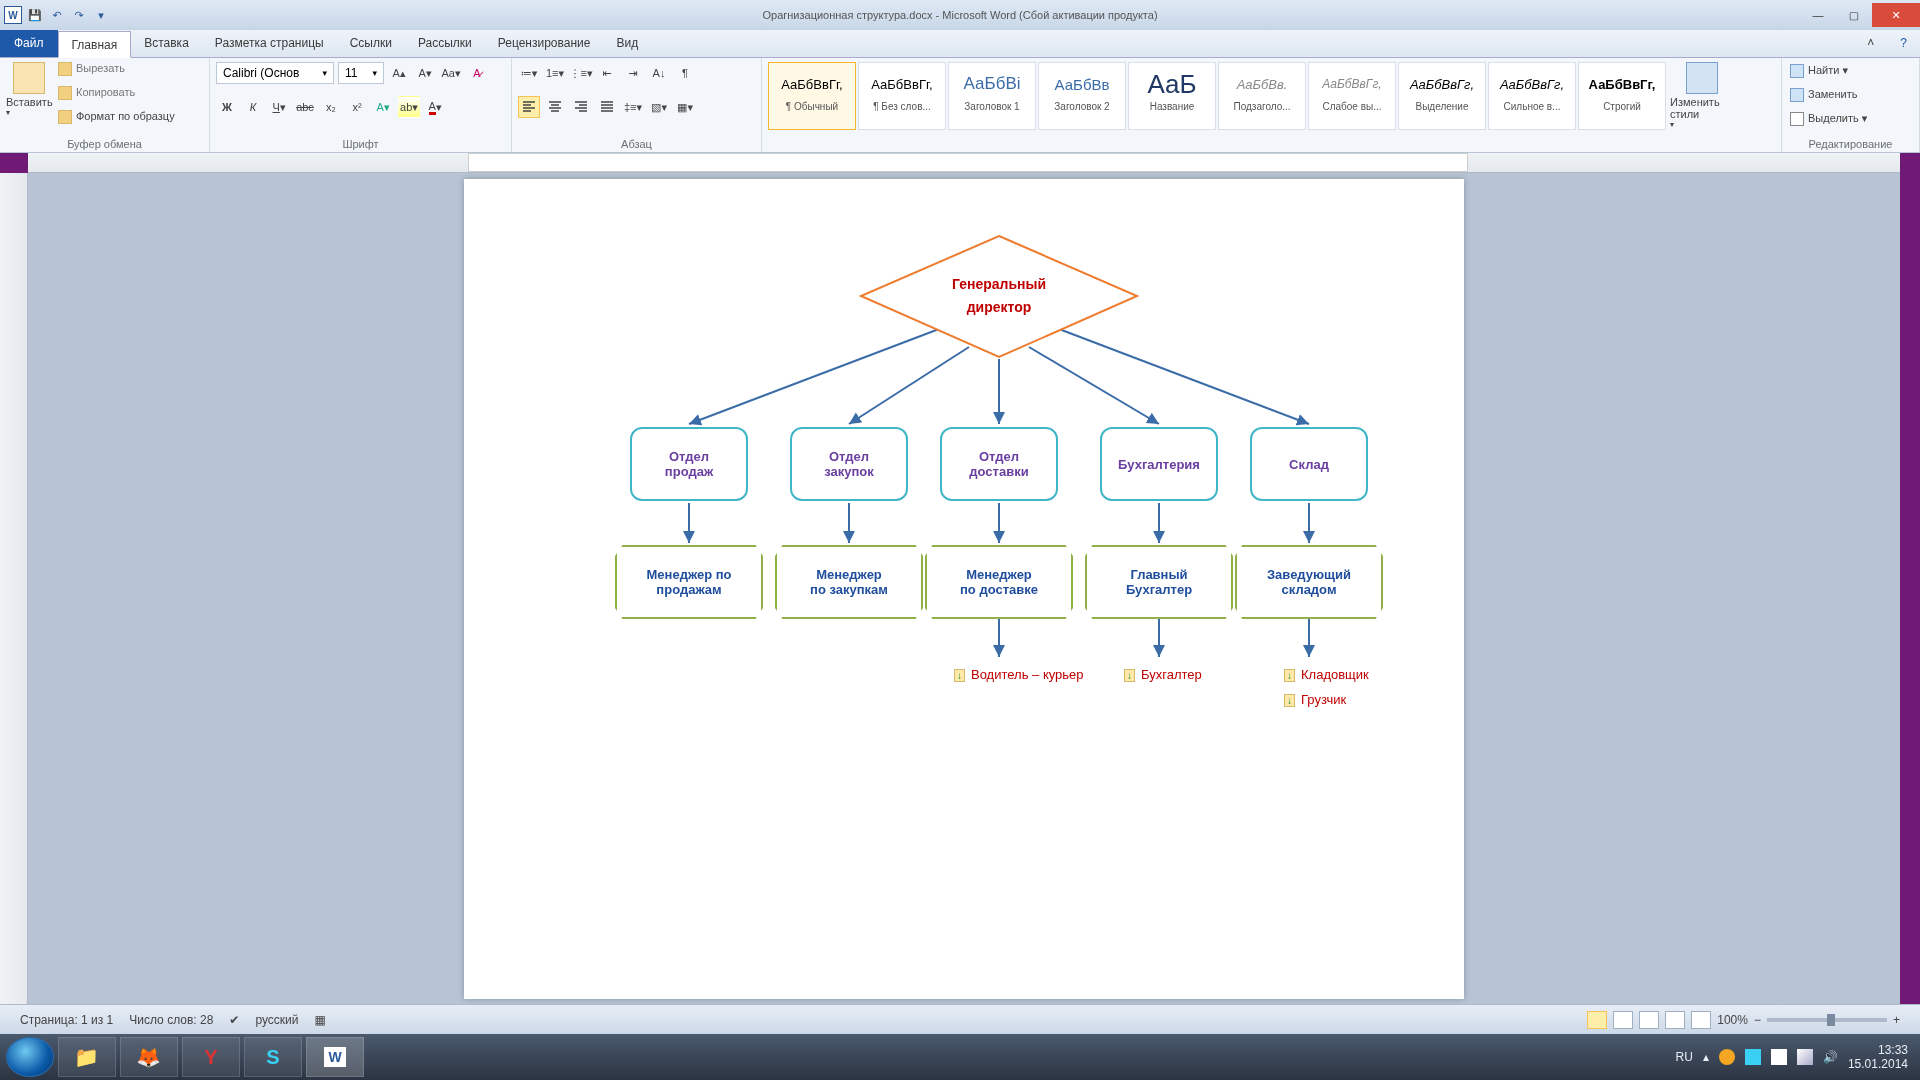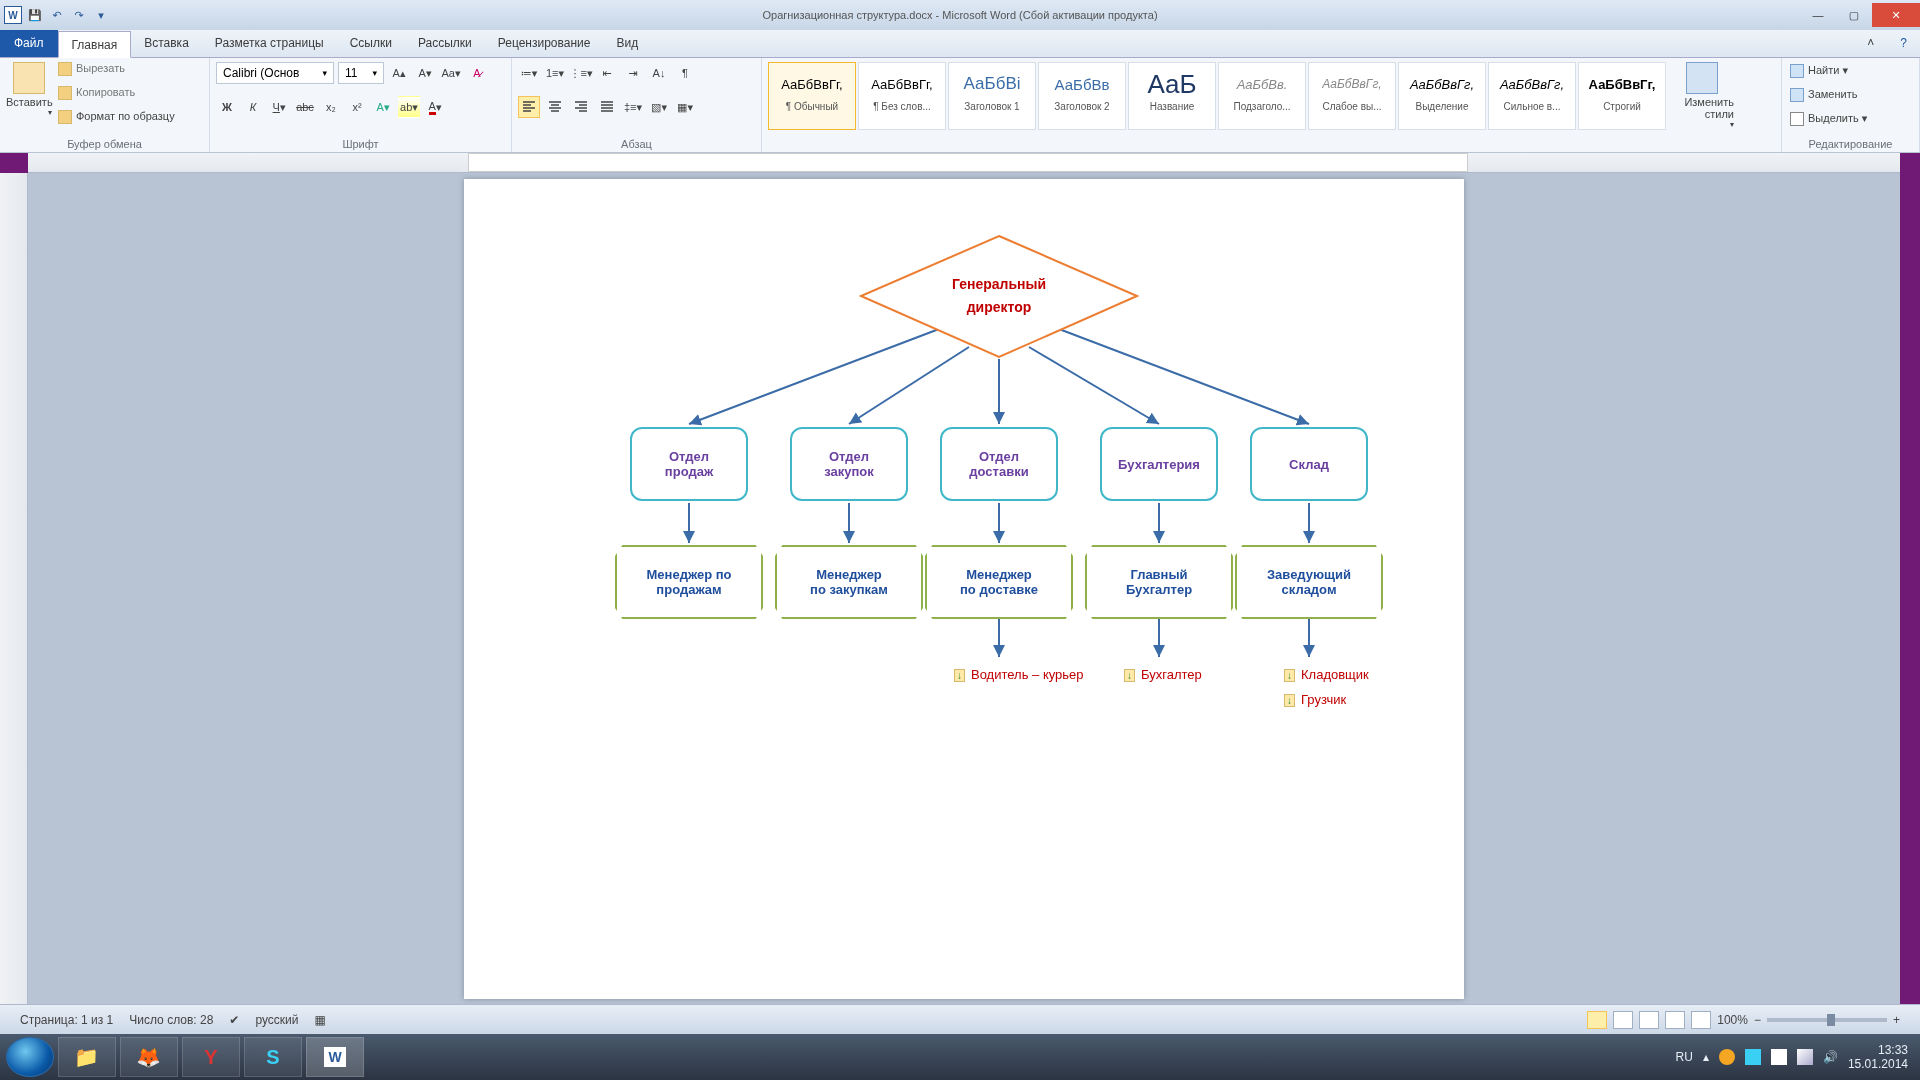--- a/index.html
+++ b/index.html
@@ -19,21 +19,21 @@
 .tabs { height: 28px; background: linear-gradient(#eef3f9,#dde7f2); display: flex; border-bottom: 1px solid #aac; font-size: 12px; }
 .tab { padding: 6px 13px; color: #3b3b3b; cursor: pointer; }
 .tab-file { background: #1e58a8; color: #fff; padding: 6px 14px; }
 .tab-active { background: #fff; border: 1px solid #aac; border-bottom: 1px solid #fff; position: relative; top: 1px; }
 
 
 .ribbon { height: 95px; background: #f3f6fa; display: flex; border-bottom: 1px solid #b8c4d4; font-size: 11px; }
 .group { border-right: 1px solid #d4dde8; padding: 4px 6px 0 6px; display: flex; flex-direction: column; position:relative; }
 .group-label { position:absolute; bottom:2px; left:0; right:0; text-align: center; font-size: 11px; color: #6a6f77; }
 .group-body { flex: 1; display: flex; align-items: flex-start; }
-.big-button { width: 46px; text-align: right; font-size: 11px; color: #444; }
+.big-button { width: 46px; text-align: left; font-size: 11px; color: #444; }
 .big-button .icn { width: 32px; height: 32px; margin: 0 auto 2px; background: #f9e3b0; border: 1px solid #d7b96e; }
 .small-row { display: flex; flex-direction: column; gap: 10px; font-size: 11px; color: #777; padding-left: 6px; }
 .small-row span.en { color:#444; }
 .mini-icon { width: 14px; height: 14px; display: inline-block; vertical-align: middle; margin-right: 4px; background:#f2d080; border:1px solid #d7b96e; }
 .toolbar-line { display: flex; gap: 4px; height: 30px; }
 .combo { border: 1px solid #bcc8d6; background: #fff; height: 22px; font-size: 12px; padding: 0 6px; display: flex; align-items: center; gap: 4px; }
 .tool-btn { width: 22px; height: 22px; display: flex; align-items: center; justify-content: center; border: 1px solid transparent; color:#444; }
 .tool-btn svg { width:14px; height:14px; }
 .active-tool { background: #fdeea9; border-color: #f5c35a; }
 

